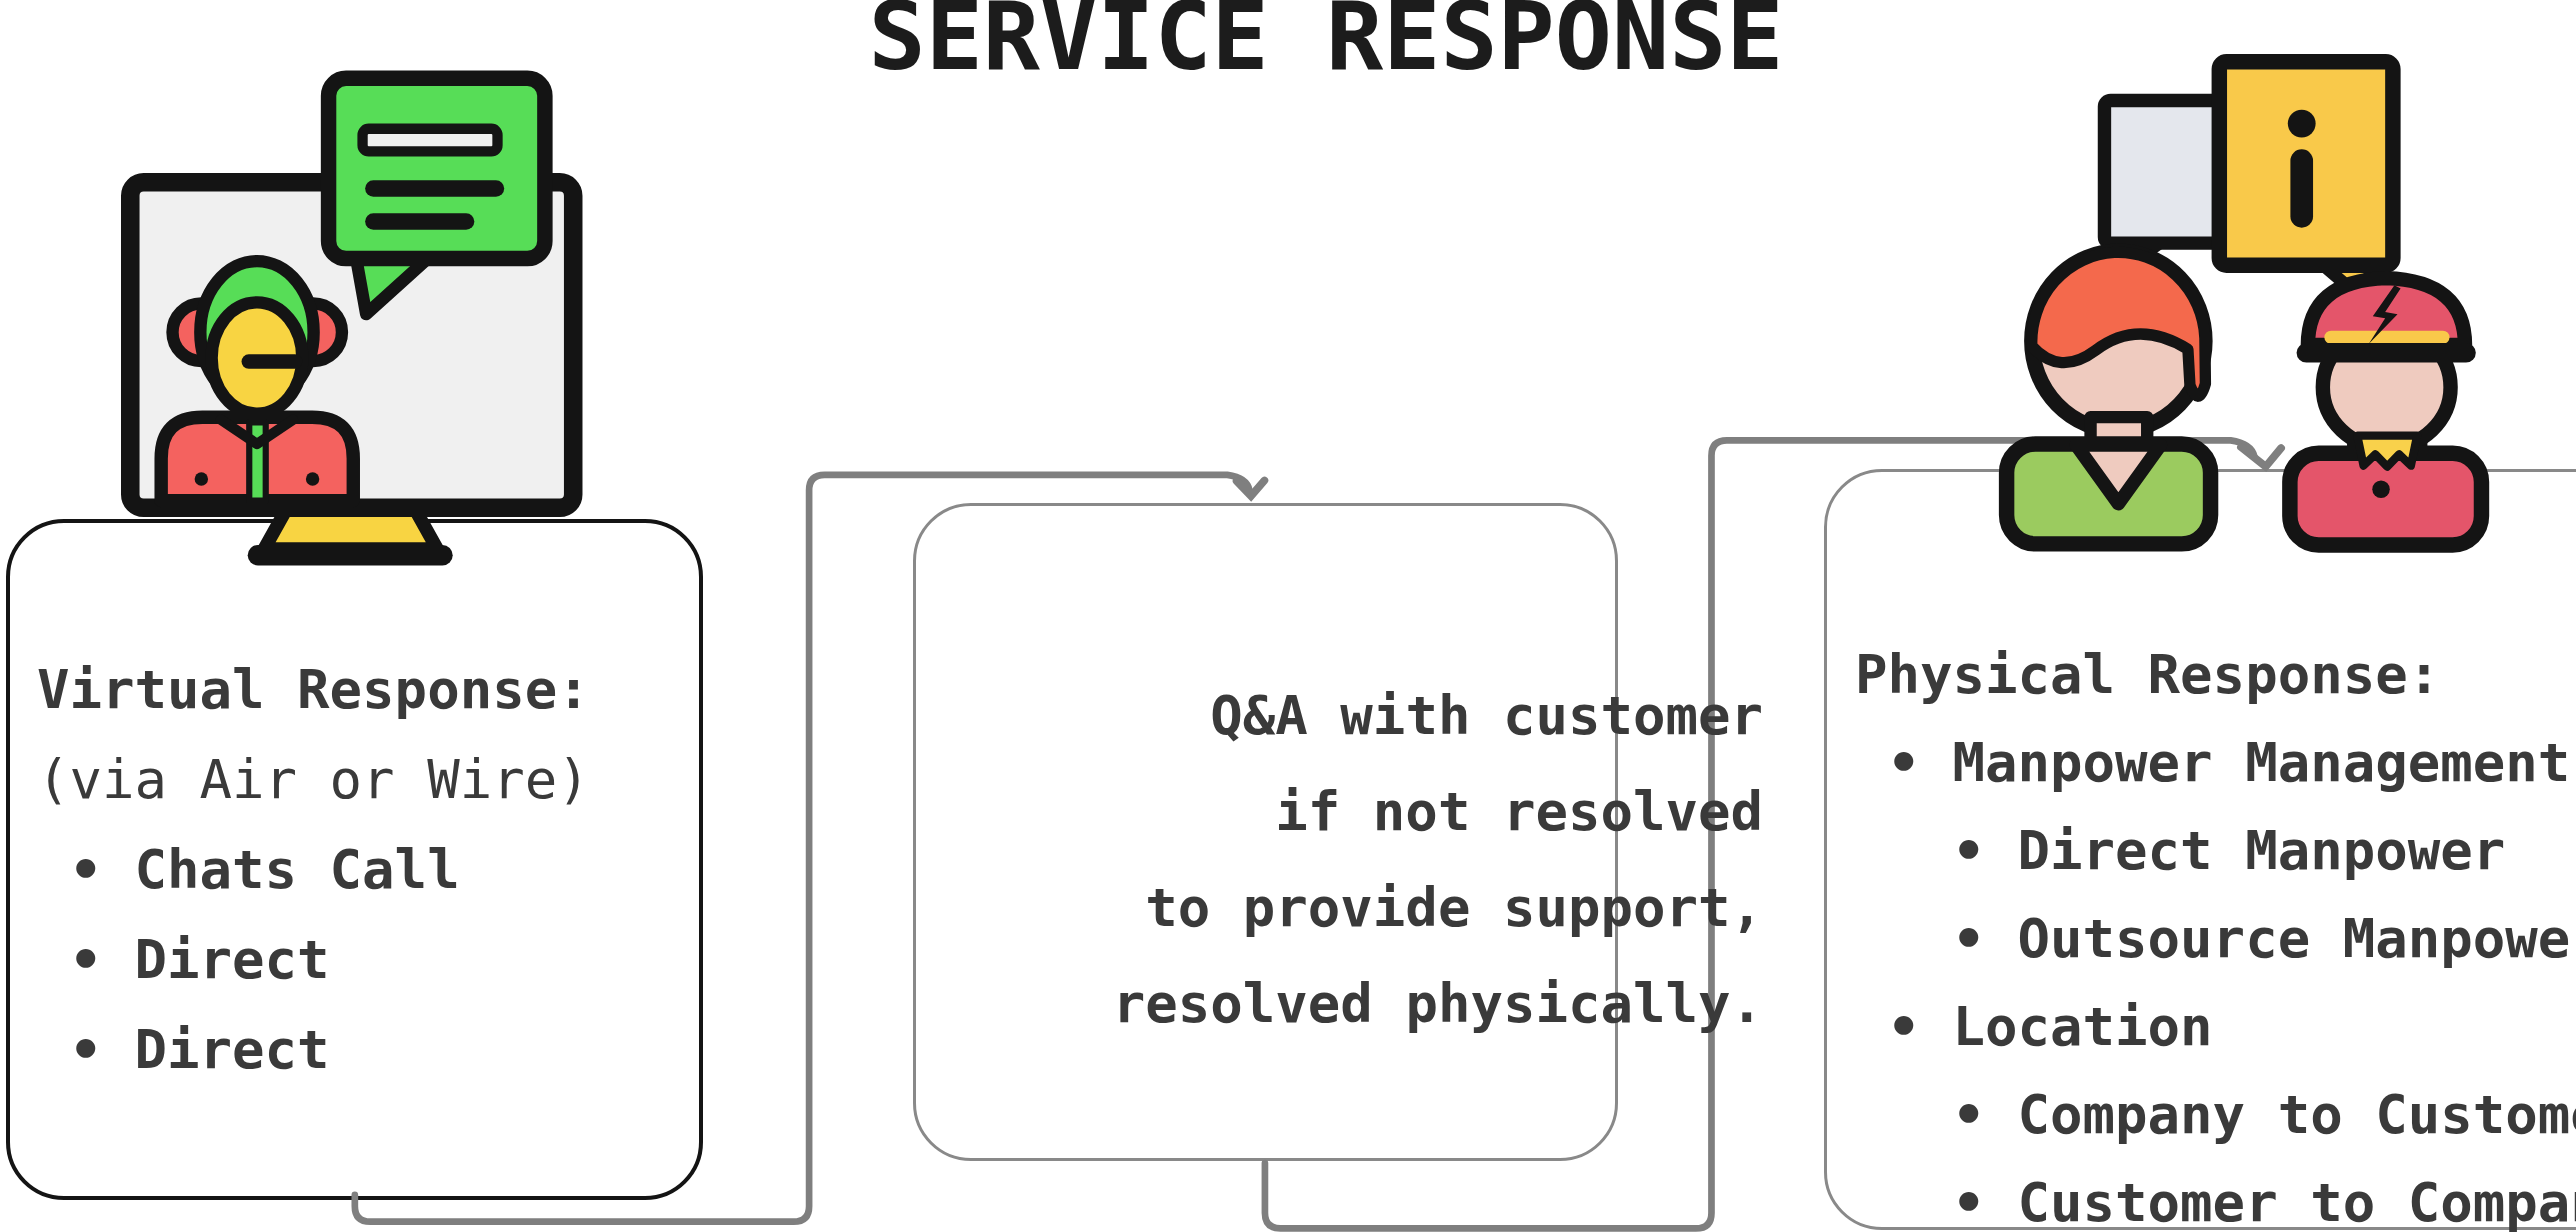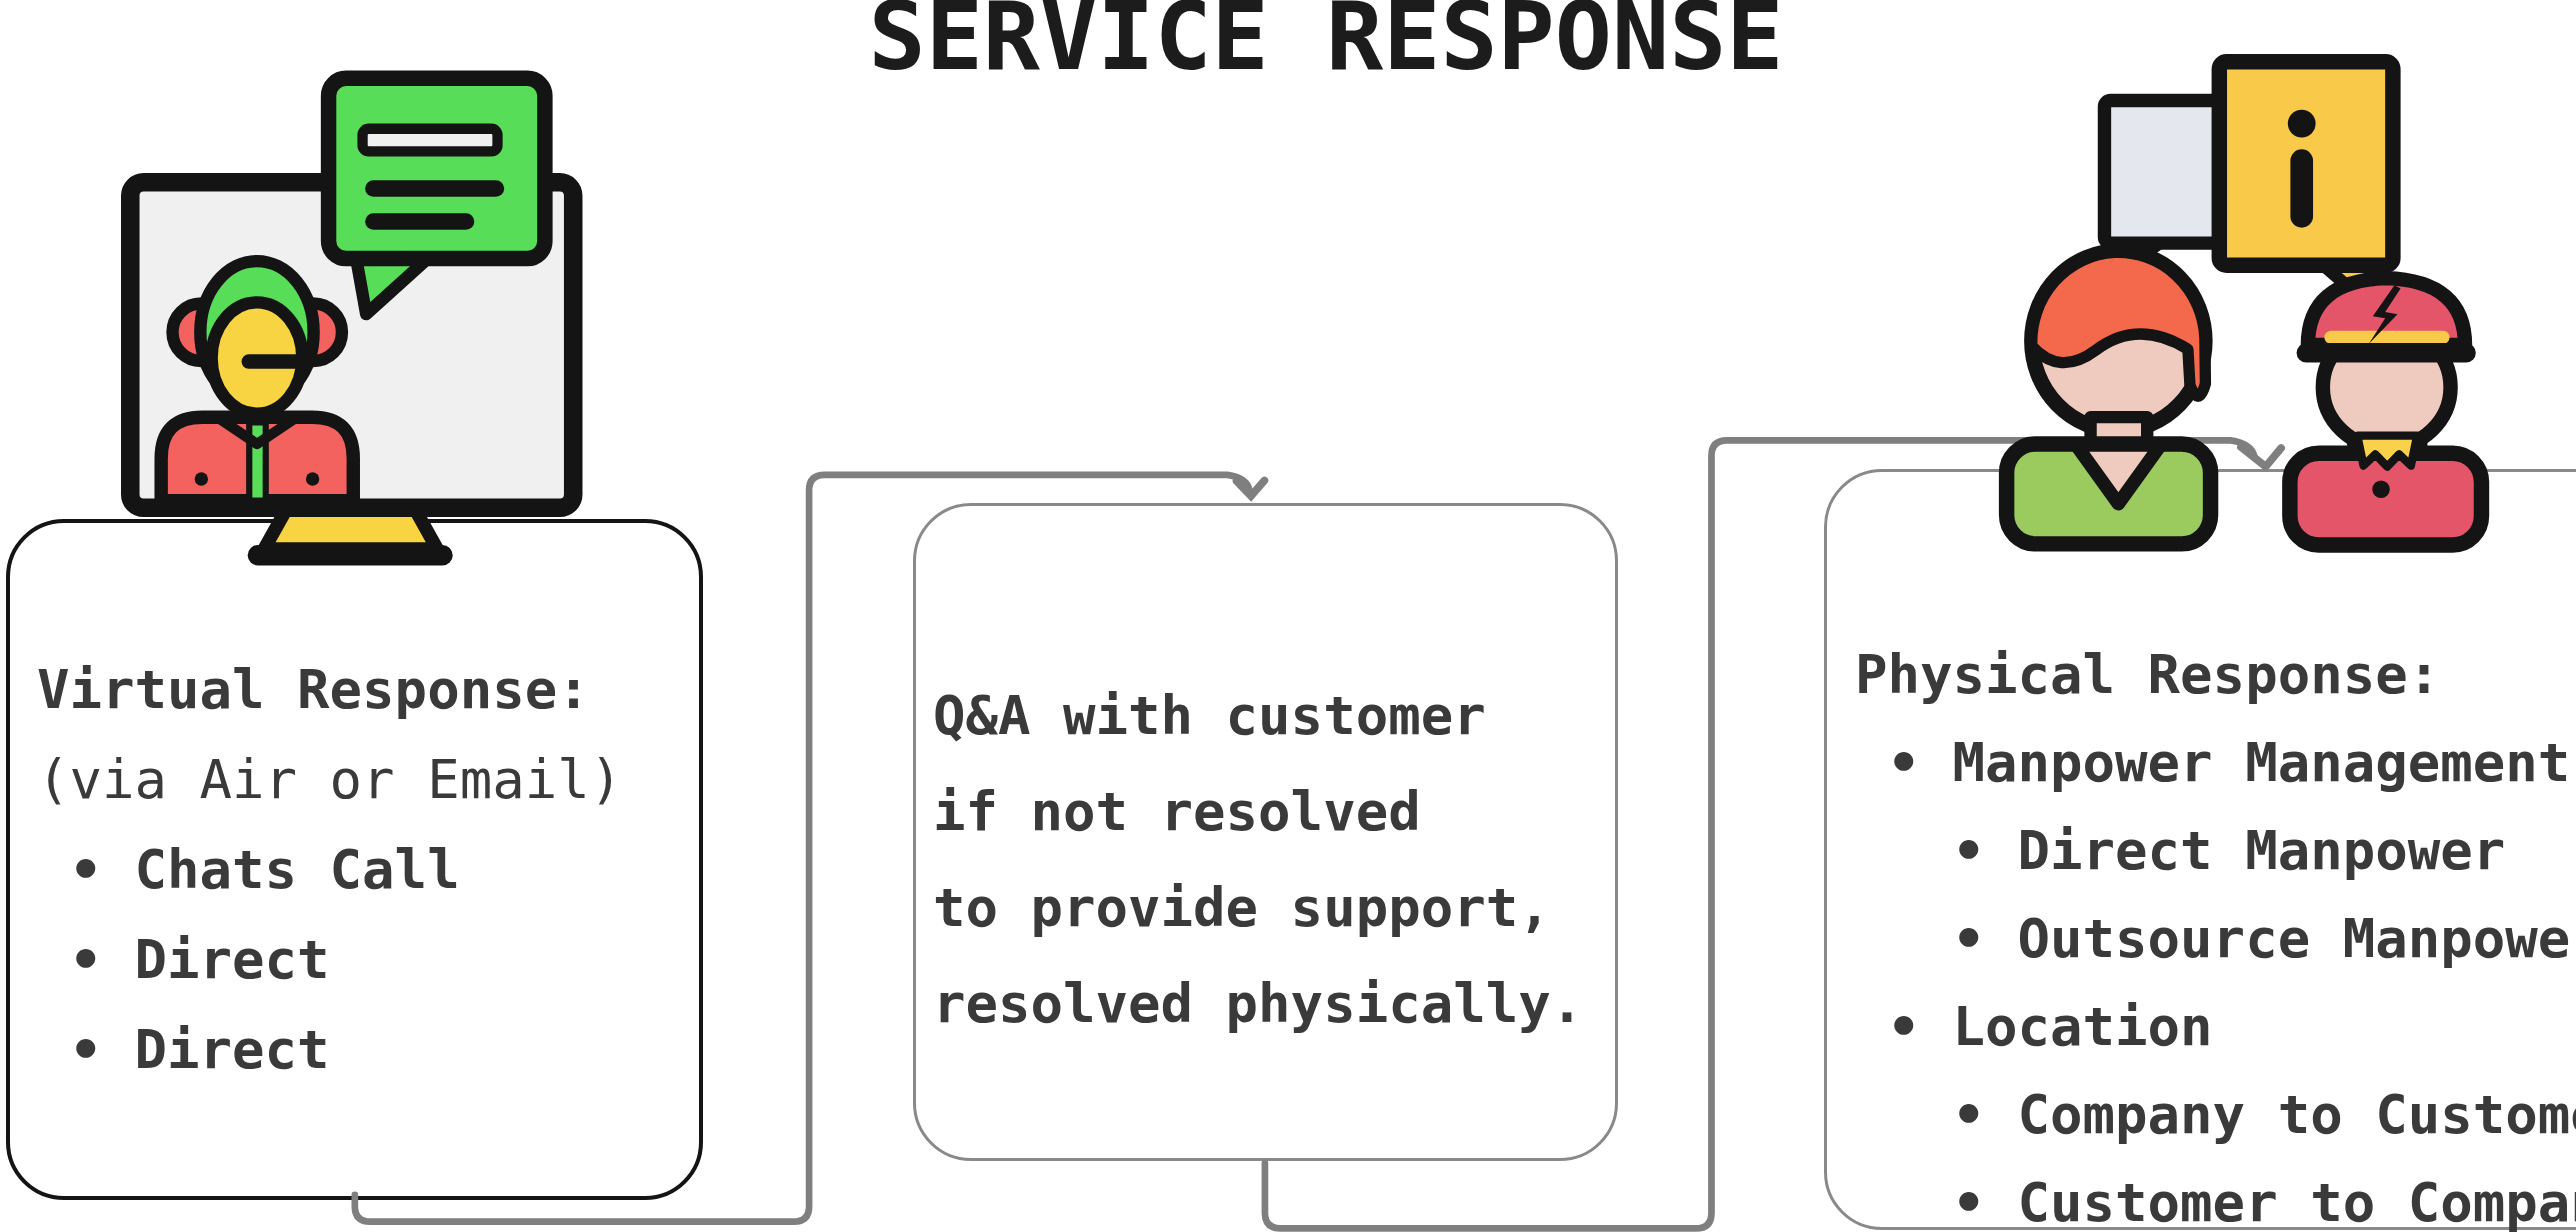--- a/index.html
+++ b/index.html
@@ -48,21 +48,21 @@
     font-size:54px;
     z-index:5;
   }
   .line{
     white-space:pre;
     font-weight:bold;
   }
   .line.normal{font-weight:normal;}
   #text-virtual{ left:37px;  top:645px; }
   #text-virtual .line{ line-height:90px; }
-  #text-qa{ left:913px; top:668px; width:850px; text-align:left;margin-left:20px; }
+  #text-qa{ left:913px; top:668px; width:850px; text-align:right; }
   #text-qa .line{ line-height:96px; }
   #text-physical{ left:1855px; top:631px; }
   #text-physical .line{ line-height:88px; }
   #overlay{
     position:absolute; left:0; top:0; z-index:4;
     pointer-events:none;
   }
 </style>
 </head>
 <body>
@@ -70,21 +70,21 @@
 <div id="canvas">
 
   <div id="title">SERVICE RESPONSE</div>
 
   <div id="box-virtual" class="flowbox"></div>
   <div id="box-qa" class="flowbox"></div>
   <div id="box-physical" class="flowbox"></div>
 
   <div id="text-virtual" class="boxtext">
     <div class="line">Virtual Response:</div>
-    <div class="line normal">(via Air or Email)</div>
+    <div class="line normal">(via Air or Wire)</div>
     <div class="line"> • Chats Call</div>
     <div class="line"> • Direct</div>
     <div class="line"> • Direct</div>
   </div>
 
   <div id="text-qa" class="boxtext">
     <div class="line">Q&amp;A with customer</div>
     <div class="line">if not resolved</div>
     <div class="line">to provide support,</div>
     <div class="line">resolved physically.</div>

